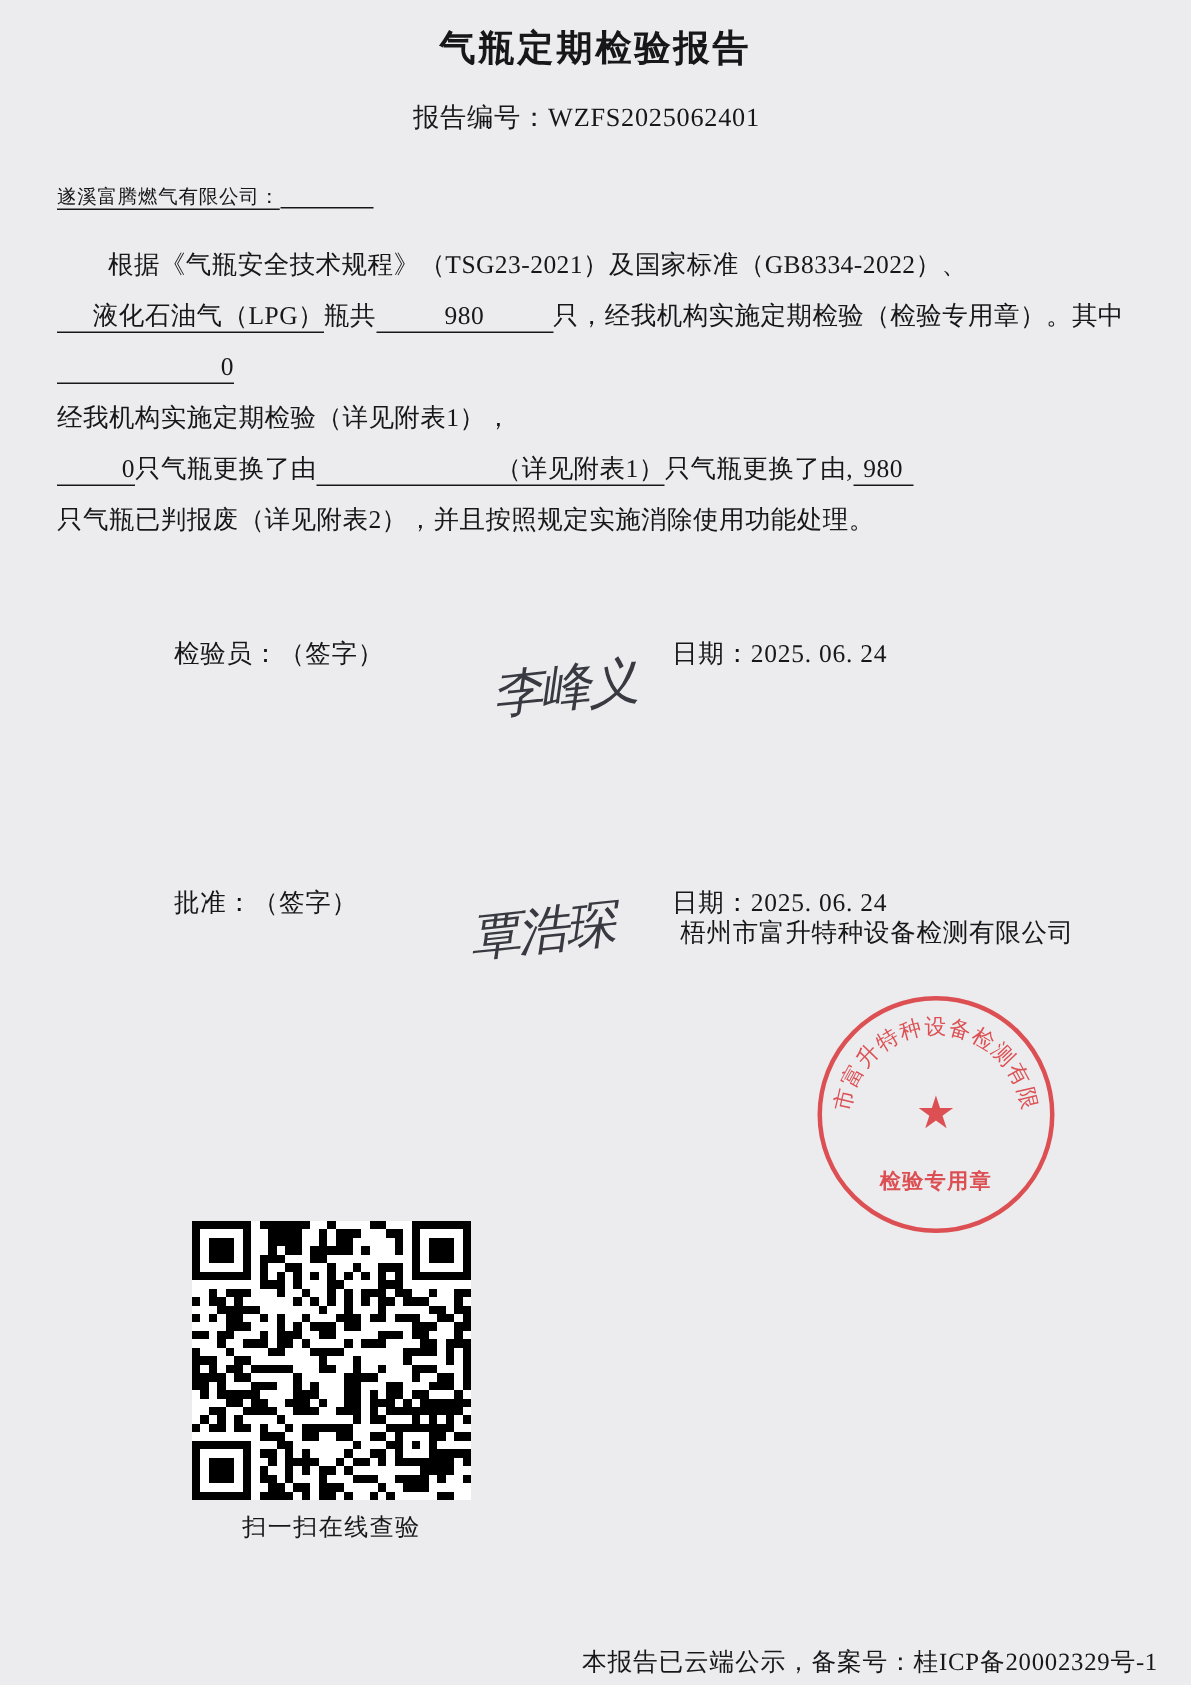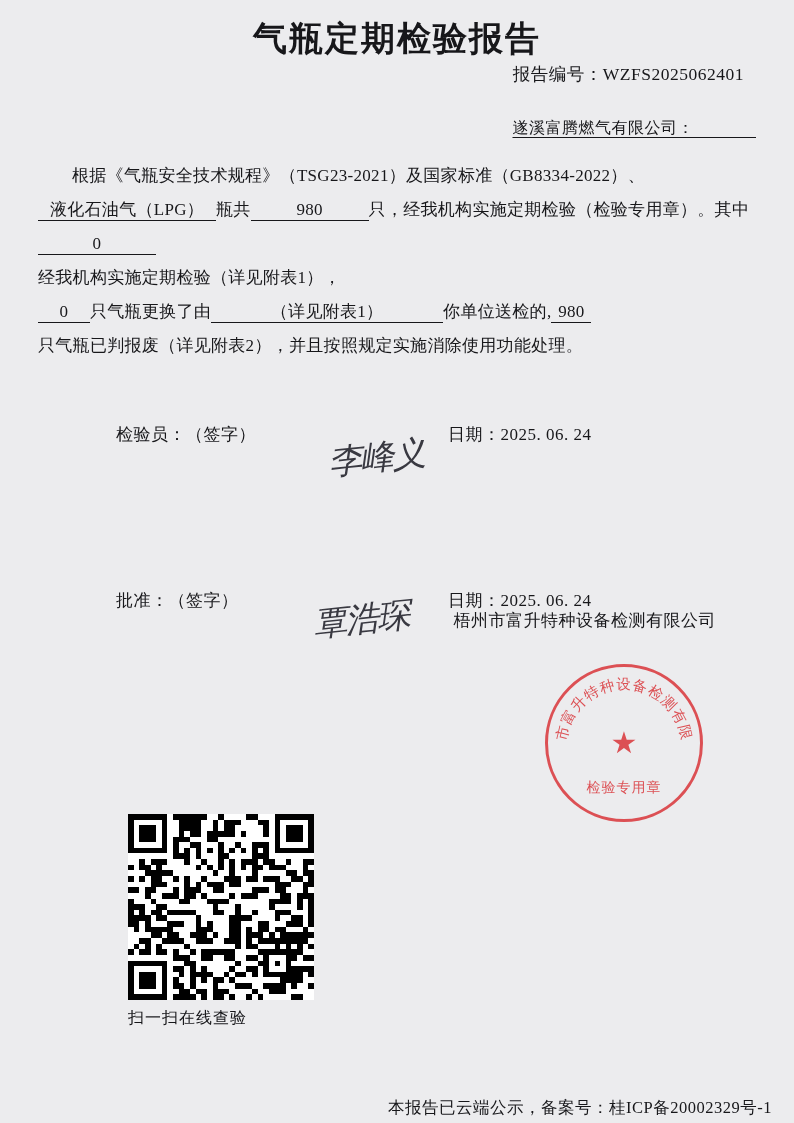--- a/index.html
+++ b/index.html
@@ -17,50 +17,50 @@
   }
   .page {
     position: relative;
     width: 794px;
     height: 1123px;
     box-sizing: border-box;
     padding: 0 38px;
   }
   .doc-title {
     text-align: center;
-    font-size: 34px;
+    font-size: 24px;
     font-weight: bold;
     letter-spacing: 2px;
     margin-top: 16px;
     font-family: "Liberation Sans", "DejaVu Sans", sans-serif;
   }
   .report-no {
-    text-align: right;
+    text-align: center;
     font-size: 17.5px;
+    margin-top: 18px;
     padding-right: 12px;
     letter-spacing: 0.5px;
   }
   .addressee {
     margin-top: 32px;
-    font-size: 16px;
-    letter-spacing: 0.5px;
-    text-align: right;
+    font-size: 13px;
+    letter-spacing: 0.5px;
   }
   .ul {
     text-decoration: underline;
     text-underline-offset: 4px;
   }
   .blank {
     display: inline-block;
     border-bottom: 1px solid #17171a;
     text-align: center;
     line-height: 1.1;
   }
   .blank.left {
-    text-align: center;
+    text-align: right;
   }
   .body-text {
     margin-top: 20px;
     font-size: 17px;
     line-height: 34px;
     letter-spacing: 0.3px;
   }
   .body-text p {
     margin: 0;
   }
@@ -144,26 +144,28 @@
   }
   .stamp .bottom-text {
     position: absolute;
     width: 100%;
     bottom: 22px;
     text-align: center;
     color: #d8252a;
     font-size: 14px;
     font-family: "Liberation Sans", "DejaVu Sans", sans-serif;
     letter-spacing: 1px;
+    font-weight: bold;
   }
   .qr-wrap {
     position: absolute;
     left: 128px;
     top: 798px;
     width: 186px;
+    text-align: center;
   }
   .qr {
     width: 186px;
     height: 186px;
     background: #fff;
     padding: 0;
     box-sizing: border-box;
   }
   .qr canvas, .qr svg { display: block; }
   .qr-caption {
@@ -200,21 +202,21 @@
     <p class="indent">
       <span>根据《气瓶安全技术规程》（TSG23-2021）及国家标准（GB8334-2022）、</span>
     </p>
     <p>
       <span class="blank left" style="width:178px;">液化石油气（LPG）</span><span>瓶共</span><span class="blank" style="width:118px;">980</span><span>只，经我机构实施定期检验（检验专用章）。其中</span><span class="blank left" style="width:118px;">0</span>
     </p>
     <p>
       <span>经我机构实施定期检验（详见附表1），</span>
     </p>
     <p>
-      <span class="blank left" style="width:52px;">0</span><span>只气瓶更换了由</span><span class="blank left" style="width:232px;">（详见附表1）</span><span>你单位送检的,</span><span class="blank" style="width:40px;">980</span>
+      <span class="blank left" style="width:52px;">0</span><span>只气瓶更换了由</span><span class="blank left" style="width:232px;">（详见附表1）</span><span>只气瓶更换了由,</span><span class="blank" style="width:40px;">980</span>
     </p>
     <p>
       <span>只气瓶已判报废（详见附表2），并且按照规定实施消除使用功能处理。</span>
     </p>
   </div>
 
   <div class="sig-block">
 
     <div class="sig-row">
       <span class="sig-label">检验员：（签字）</span>

